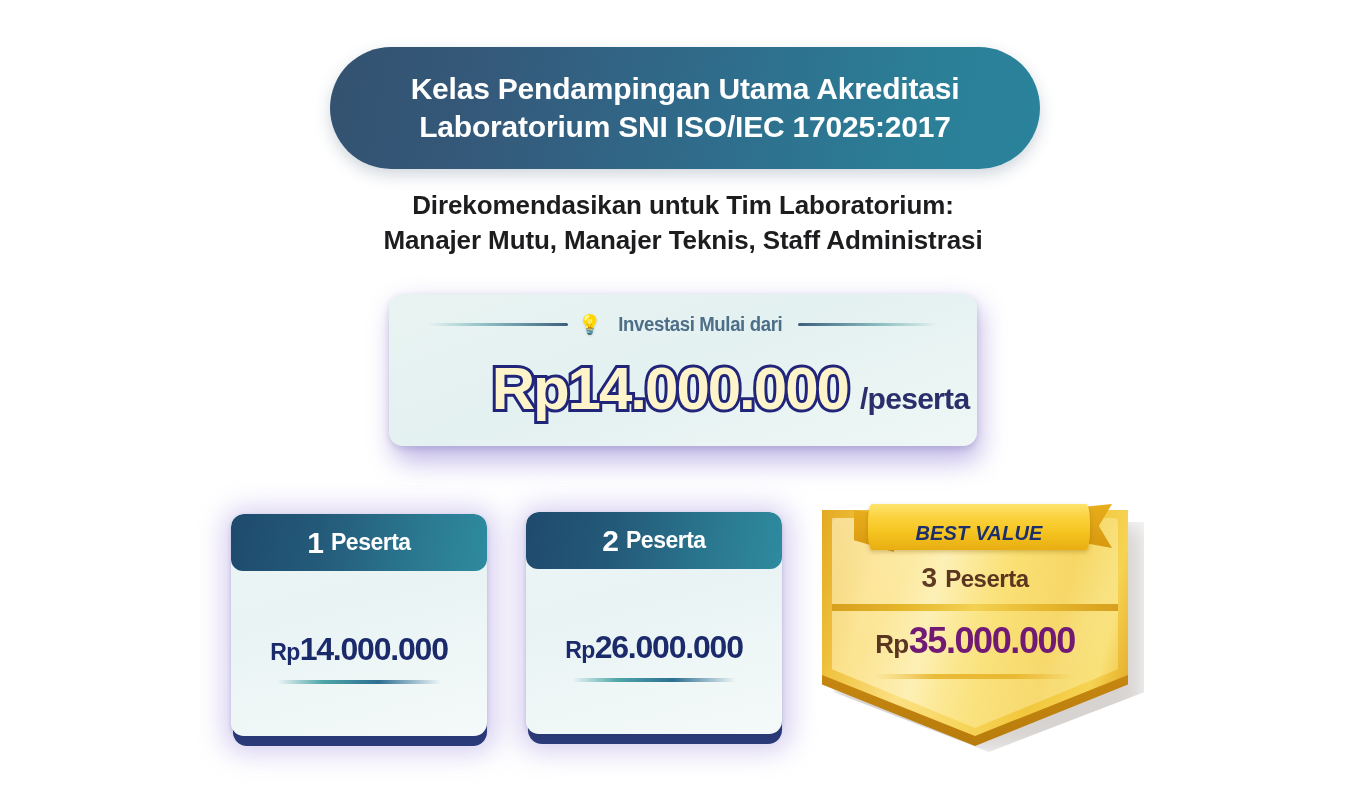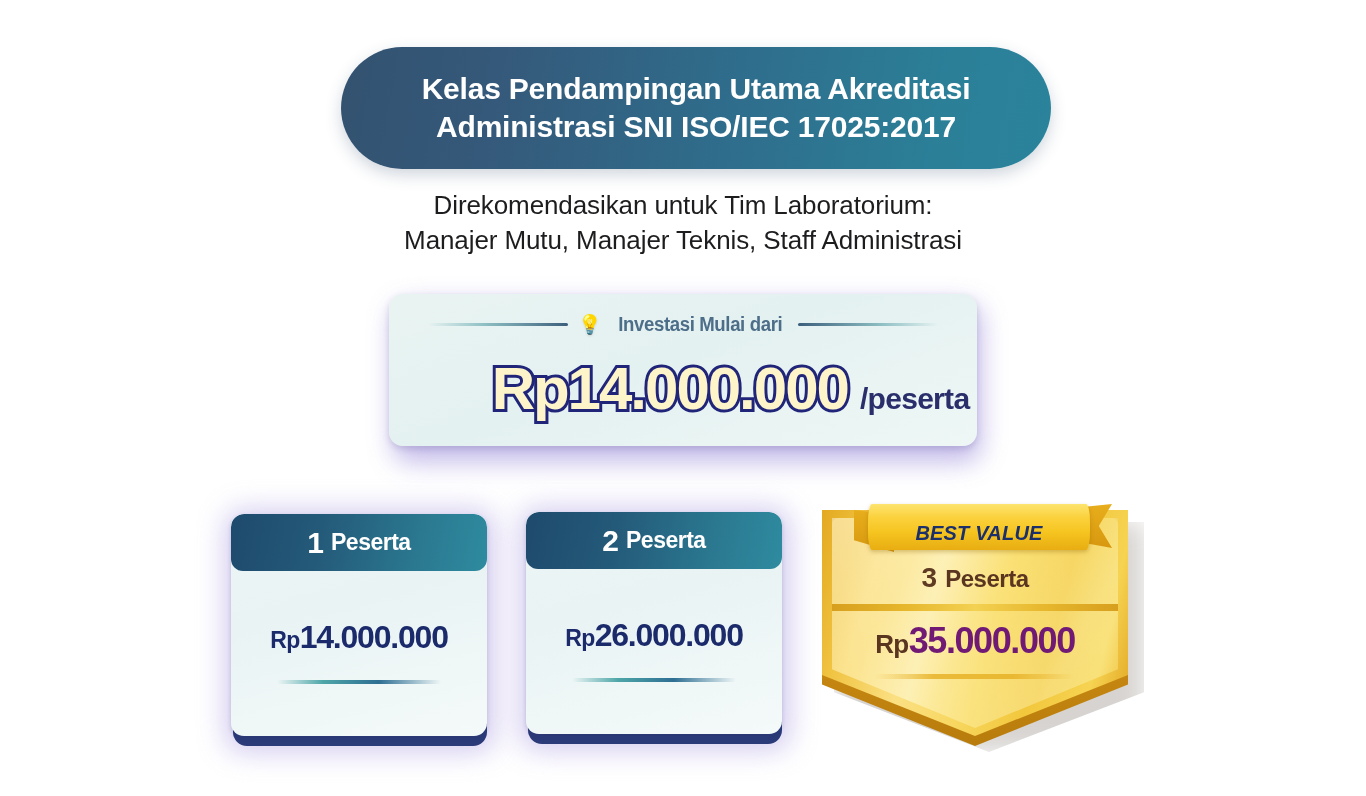--- a/index.html
+++ b/index.html
@@ -18,21 +18,21 @@
   .stage {
     position: relative;
     width: 1366px;
     height: 796px;
     background: #ffffff;
   }
 
   
   .header-banner {
     position: absolute;
-    left: 341px;
+    left: 330px;
     top: 47px;
     width: 710px;
     height: 122px;
     border-radius: 61px;
     background: linear-gradient(100deg, #335270 0%, #35597a 22%, #2f6d8c 55%, #2b8098 85%, #2a839b 100%);
     box-shadow: 0 6px 16px rgba(40, 70, 100, 0.22);
     display: flex;
     flex-direction: column;
     align-items: center;
     justify-content: center;
@@ -49,20 +49,21 @@
     white-space: nowrap;
   }
 
   
   .subtitle-block {
     position: absolute;
     left: 0;
     top: 188px;
     width: 1366px;
     text-align: center;
+    font-weight: bold;
   }
   .subtitle-line {
     color: #1d1d1f;
     font-size: 26px;
     line-height: 35px;
     letter-spacing: -0.1px;
     white-space: nowrap;
   }
 
   
@@ -235,20 +236,21 @@
     color: #1b2a6b;
     font-size: 23px;
     font-weight: bold;
     letter-spacing: -0.6px;
   }
   .tier-amount {
     color: #1b2a6b;
     font-size: 32px;
     font-weight: bold;
     letter-spacing: -1.2px;
+    margin-top: 12px;
   }
   .tier-underline {
     position: absolute;
     left: 46px;
     top: 166px;
     width: 164px;
     height: 4px;
     border-radius: 2px;
     background: linear-gradient(90deg, rgba(236,245,245,0) 0%, #4ea6a8 28%, #2e6f93 62%, rgba(236,245,245,0) 100%);
   }
@@ -418,21 +420,21 @@
     margin-top: 12px;
   }
 </style>
 </head>
 <body>
 
 <div class="stage">
 
   <div class="header-banner">
     <div class="header-line">Kelas Pendampingan Utama Akreditasi</div>
-    <div class="header-line">Administrasi SNI ISO/IEC 17025:2017</div>
+    <div class="header-line">Laboratorium SNI ISO/IEC 17025:2017</div>
   </div>
 
   <div class="subtitle-block">
     <div class="subtitle-line">Direkomendasikan untuk Tim Laboratorium:</div>
     <div class="subtitle-line">Manajer Mutu, Manajer Teknis, Staff Administrasi</div>
   </div>
 
   <div class="invest-card-wrap">
     <div class="invest-glow"></div>
     <div class="invest-card">

